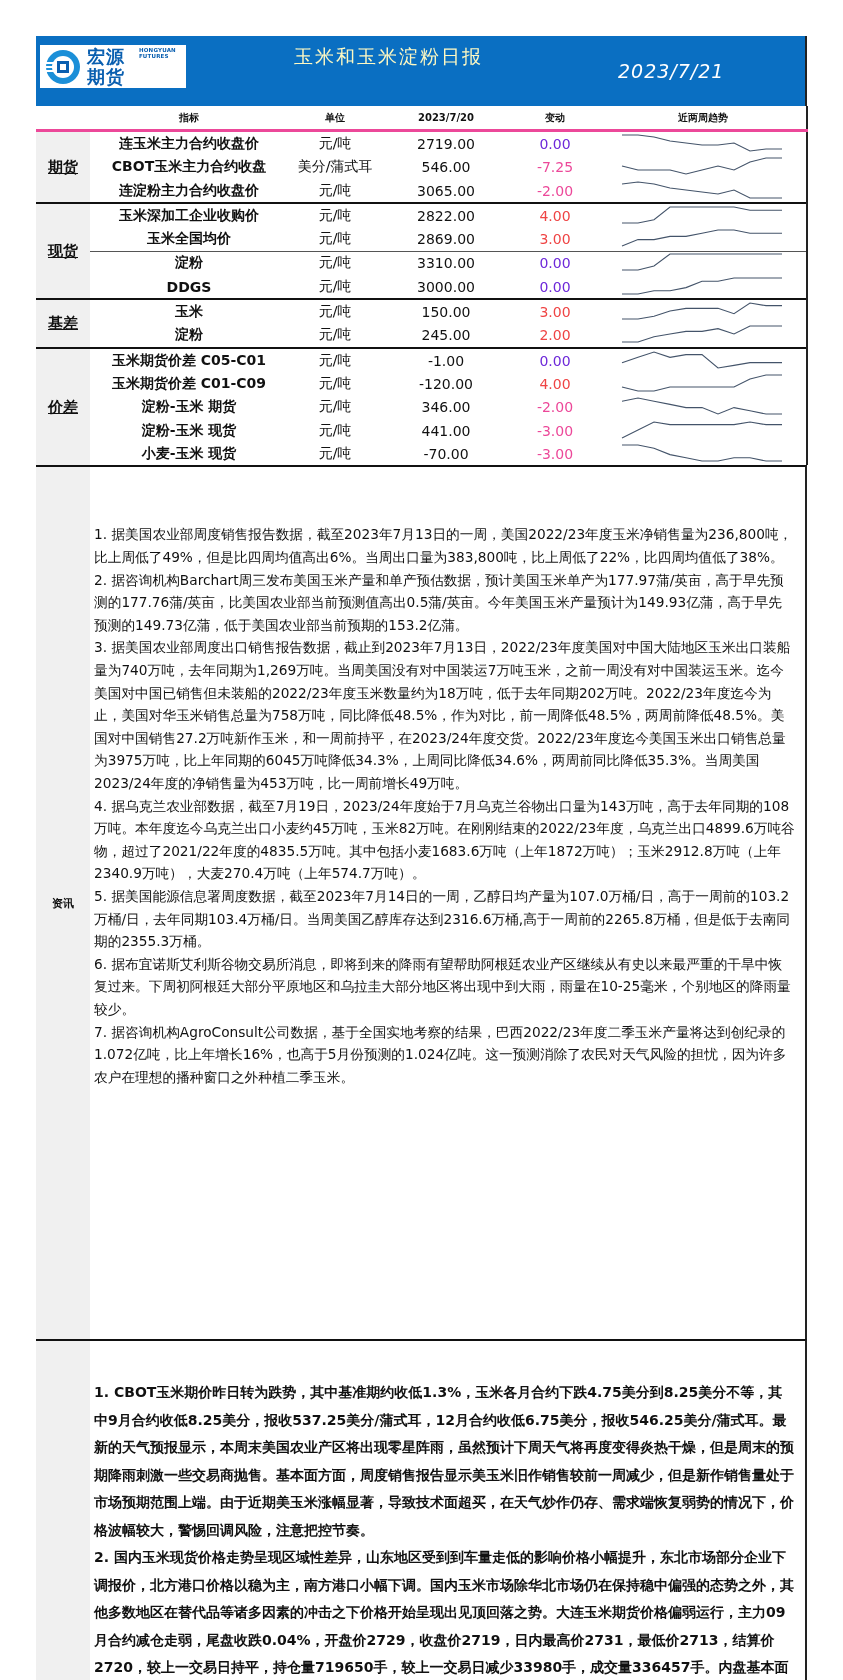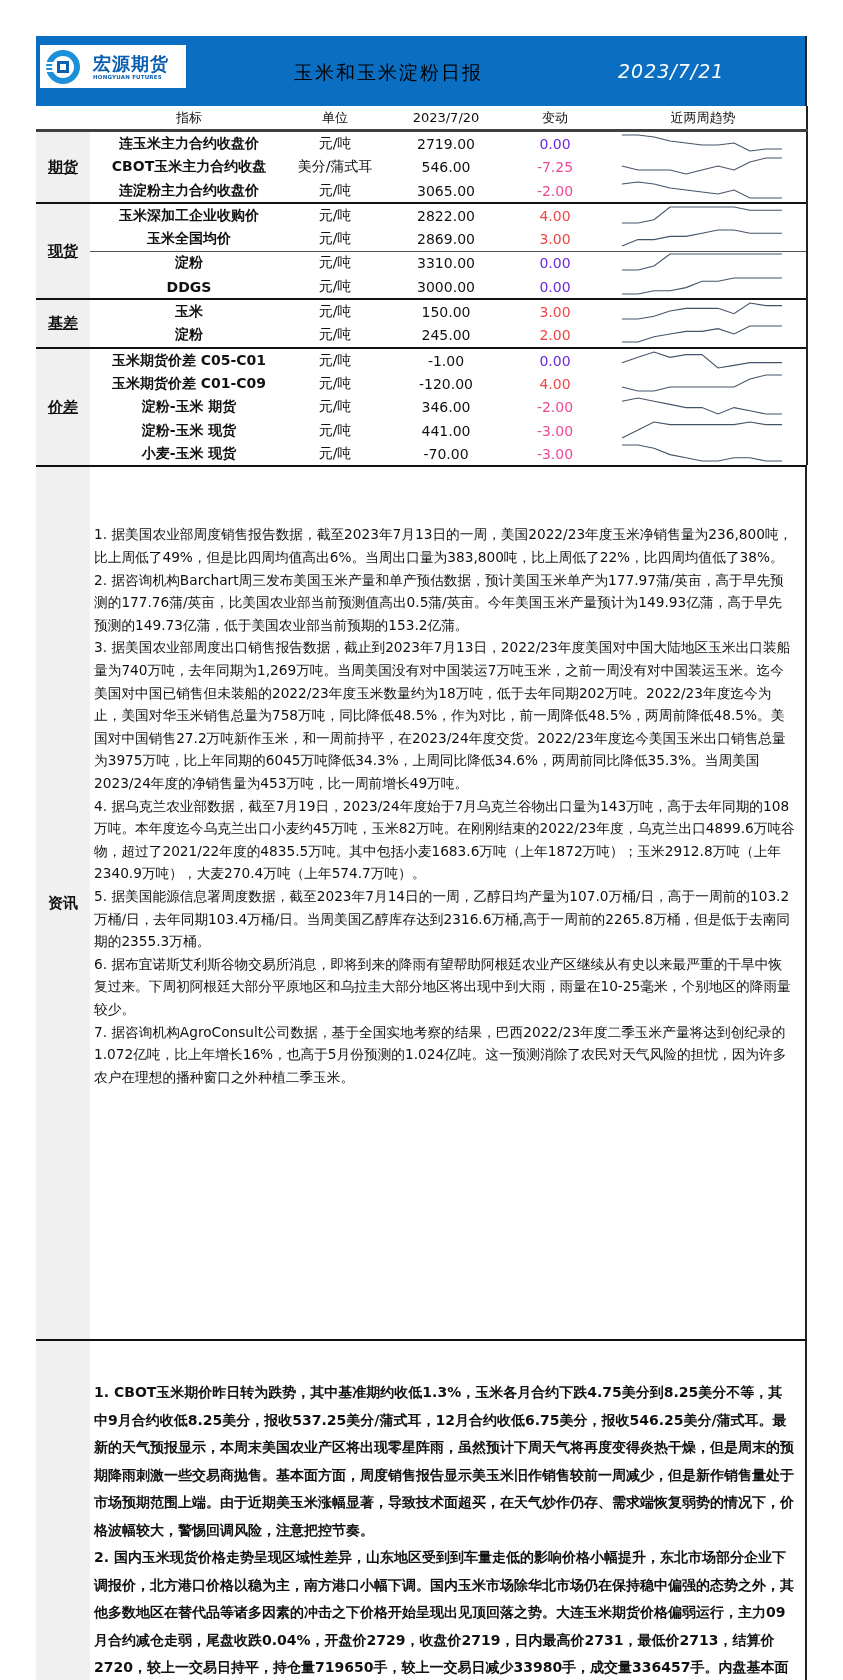--- a/index.html
+++ b/index.html
@@ -1,39 +1,39 @@
 <!DOCTYPE html>
 <html><head>
 <meta charset="utf-8">
 <style>
   html, body { margin: 0; padding: 0; background: #ffffff; }
   body { width: 843px; height: 1680px; overflow: hidden; position: relative; font-family: "DejaVu Sans", "Liberation Sans", sans-serif; color: #111; }
   .page { position: absolute; left: 36px; top: 36px; width: 771px; }
   .header { position: relative; height: 70px; background: #0a6fc2; border-right: 2px solid #222; }
   .logo-box { position: absolute; left: 4px; top: 9px; width: 146px; height: 43px; background: #fff; display: flex; align-items: center; }
   .logo-mark { width: 36px; height: 36px; margin-left: 5px; position: relative; }
-  .logo-text { margin-left: 12px; display: flex; flex-direction: column; }
+  .logo-text { margin-left: 6px; display: flex; flex-direction: row; }
   .logo-cn { font-size: 18px; font-weight: bold; color: #0a5fb0; letter-spacing: 1px; line-height: 20px; }
   .logo-en { font-size: 5.5px; font-weight: bold; color: #0a5fb0; letter-spacing: 0.2px; }
-  .title { position: absolute; left: 258px; top: 24px; font-size: 19px; color: #000000; letter-spacing: 2px; }
+  .title { position: absolute; left: 258px; top: 8px; font-size: 19px; color: #fef9c3; letter-spacing: 2px; }
   .hdate { position: absolute; left: 582px; top: 24px; font-size: 19px; color: #fff; letter-spacing: 1px; font-style: italic; }
   table.grid { border-collapse: collapse; width: 771px; table-layout: fixed; font-size: 14px; }
   table.grid td { padding: 0; height: 23.3px; text-align: center; white-space: nowrap; }
-  .thead td { font-weight: normal; font-size: 13px; height: 24px; border-bottom: 3px solid #404040; }
+  .thead td { font-weight: bold; font-size: 10px; height: 24px; border-bottom: 3px solid #ec4899; }
   .cat { background: #f0f0f0; font-weight: bold; font-size: 15px; text-decoration: underline; }
   .ind { font-weight: bold; }
   .pos { color: #ef4444; }
   .neg { color: #ec4899; }
   .zero { color: #6d28d9; }
   .sep td { border-top: 2.5px solid #111; margin-top: 44px; }
   .thin td.noncat { border-top: 1px solid #555; }
   .rb { border-right: 2px solid #222; }
   .spark svg { display: block; }
   .section { display: flex; border-right: 2px solid #222; }
-  .sec-label { width: 54px; background: #f0f0f0; font-weight: bold; font-size: 15px; display: flex; align-items: center; justify-content: center; }
+  .sec-label { width: 54px; background: #f0f0f0; font-weight: bold; font-size: 11px; display: flex; align-items: center; justify-content: center; }
   .sec-body { flex: 1; padding: 0 10px 0 4px; font-size: 13.7px; line-height: 22.6px; }
   .news { border-top: 2.5px solid #111; height: 872px; }
   .news .sec-body { padding-top: 56px; }
   .summary { border-top: 2.5px solid #111; height: 440px; }
   .summary .sec-body { padding-top: 38px; font-weight: bold; line-height: 27.5px; font-size: 14px; }
   .summary .sec-label { align-items: flex-end; padding-bottom: 0; }
   .para { margin: 0; }
 </style>
 </head>
 <body>

